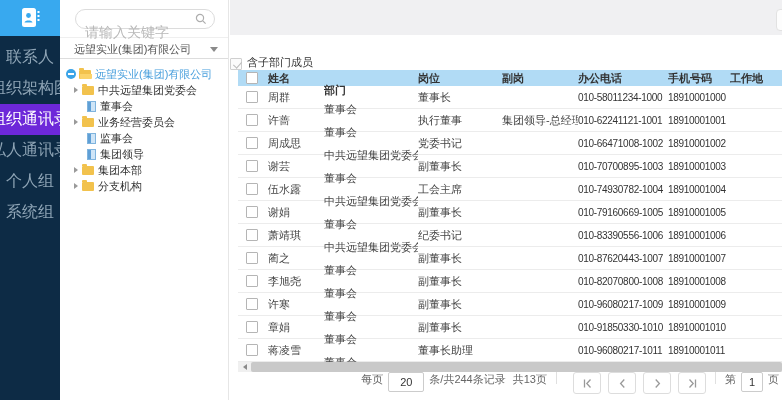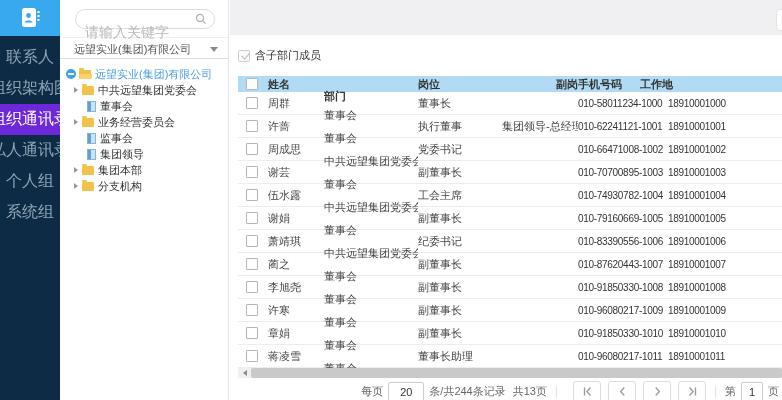--- a/index.html
+++ b/index.html
@@ -48,48 +48,48 @@
   .icon-folder.open::after { content:''; position:absolute; left:1px; right:-1px; bottom:0; height:5px;
                              background:#fbd36a; border-radius:0 0 1px 1px; }
   .icon-file { width:9px; height:11px; background:#cfe5f7; border:1px solid #7fb4de; flex:0 0 auto; position:relative; }
   .icon-file::before { content:''; position:absolute; left:0; top:0; bottom:0; width:3px; background:#5f9fd6; }
 
   
   .main { position:absolute; left:230px; top:0; width:552px; height:400px; background:#fff; }
   .topbar { height:35px; background:#f0f0f2; position:relative; }
   .peek-btn { position:absolute; right:-20px; top:9px; width:26px; height:22px; background:#fdfdfd;
               border:1px solid #e2e2e2; border-radius:4px; }
-  .filter-row { height:41px; display:flex; align-items:center; padding-left:8px; }
+  .filter-row { height:35px; display:flex; align-items:flex-end; padding-left:0; }
   .cb { width:12px; height:12px; border:1px solid #b5b5b5; border-radius:1px; background:#fff;
         flex:0 0 auto; position:relative; cursor:pointer; }
   .cb.checked { background:#fbfbfb; border-color:#cfcfcf; }
   .cb.checked::after { content:''; position:absolute; left:3.5px; top:0.5px; width:4px; height:7px;
                        border-right:1.5px solid #bcbcbc; border-bottom:1.5px solid #bcbcbc;
                        transform:rotate(42deg); }
   .filter-label { font-size:11px; color:#333; margin-left:5px; }
 
   .table { margin-left:8px; width:544px; }
   .thead { display:flex; align-items:center; height:16px; background:#b1dbf5; font-size:11px;
            font-weight:bold; color:#333; }
   .trow { display:flex; align-items:center; height:23px; border-bottom:1px solid #ececec;
           font-size:11px; color:#444; background:#fff; }
   .col-check { width:30px; flex:0 0 auto; display:flex; align-items:center; padding-left:8px; }
   .col { flex:0 0 auto; white-space:nowrap; overflow:hidden; }
-  .c0 { width:56px; } .c1 { width:94px;margin-top:24px; } .c2 { width:84px; } .c3 { width:76px;text-align:right; }
+  .c0 { width:56px; } .c1 { width:94px;margin-top:24px; } .c2 { width:84px; } .c3 { width:76px; }
   .c4 { width:90px; } .c5 { width:62px; } .c6 { flex:1 1 auto; width:auto; }
   .trow .c4, .trow .c5 { font-size:10px; letter-spacing:-0.3px; color:#333; }
 
   .hscroll { margin-left:8px; width:544px; height:10px; display:flex; background:#f0f0f0; }
   .hs-btn { width:13px; height:10px; background:#f0f0f0; display:flex; align-items:center;
             justify-content:center; cursor:pointer; flex:0 0 auto; }
   .hs-arrow-left { width:0; height:0; border-right:4px solid #8a8a8a; border-top:3px solid transparent;
                    border-bottom:3px solid transparent; }
   .hs-thumb { flex:1; background:#c9c9c9; border-radius:2px; cursor:grab; }
 
-  .pagination { height:27px; display:flex; align-items:center; justify-content:flex-end;
+  .pagination { height:27px; display:flex; justify-content:flex-end;
                 font-size:11px; color:#666; padding-right:3px; }
   .pg-gap { margin-left:7px; }
   .pg-box { height:20px; border:1px solid #ccc; border-radius:2px; text-align:center; color:#333;
             font-size:11px; font-family:"Liberation Sans", sans-serif; outline:none; background:#fff; }
   .pg-per { width:36px; margin:0 5px; }
   .pg-cur { width:22px; margin:0 5px; }
   .vdiv { width:1px; height:12px; background:#e0e0e0; margin:0 9px; }
   .pg-btn { width:28px; height:22px; border:1px solid #ddd; border-radius:3px; background:#fff;
             display:flex; align-items:center; justify-content:center; margin-left:7px; cursor:pointer; }
   .pg-btn:first-of-type { margin-left:0; }
@@ -188,20 +188,21 @@
 
     <div class="table">
       <div class="thead">
         <span class="col-check">
           <span class="cb"></span>
         </span>
       <span class="col c0">姓名</span>
           <span class="col c1">部门</span>
           <span class="col c2">岗位</span>
           <span class="col c3">副岗</span>
+          <span class="col c4">办公电话</span>
           <span class="col c5">手机号码</span>
           <span class="col c6">工作地</span>
         </div>
       <div id="tbody">
           <div class="trow">
             <span class="col-check">
               <span class="cb"></span>
             </span>
             <span class="col c0">周群</span>
             <span class="col c1">董事会</span>
@@ -296,21 +297,21 @@
             <span class="col c6"></span>
           </div>
           <div class="trow">
             <span class="col-check">
               <span class="cb"></span>
             </span>
             <span class="col c0">李旭尧</span>
             <span class="col c1">董事会</span>
             <span class="col c2">副董事长</span>
             <span class="col c3"></span>
-            <span class="col c4">010-91850330-1008</span>
+            <span class="col c4">010-82070800-1008</span>
             <span class="col c5">18910001008</span>
             <span class="col c6"></span>
           </div>
           <div class="trow">
             <span class="col-check">
               <span class="cb"></span>
             </span>
             <span class="col c0">许寒</span>
             <span class="col c1">董事会</span>
             <span class="col c2">副董事长</span>

